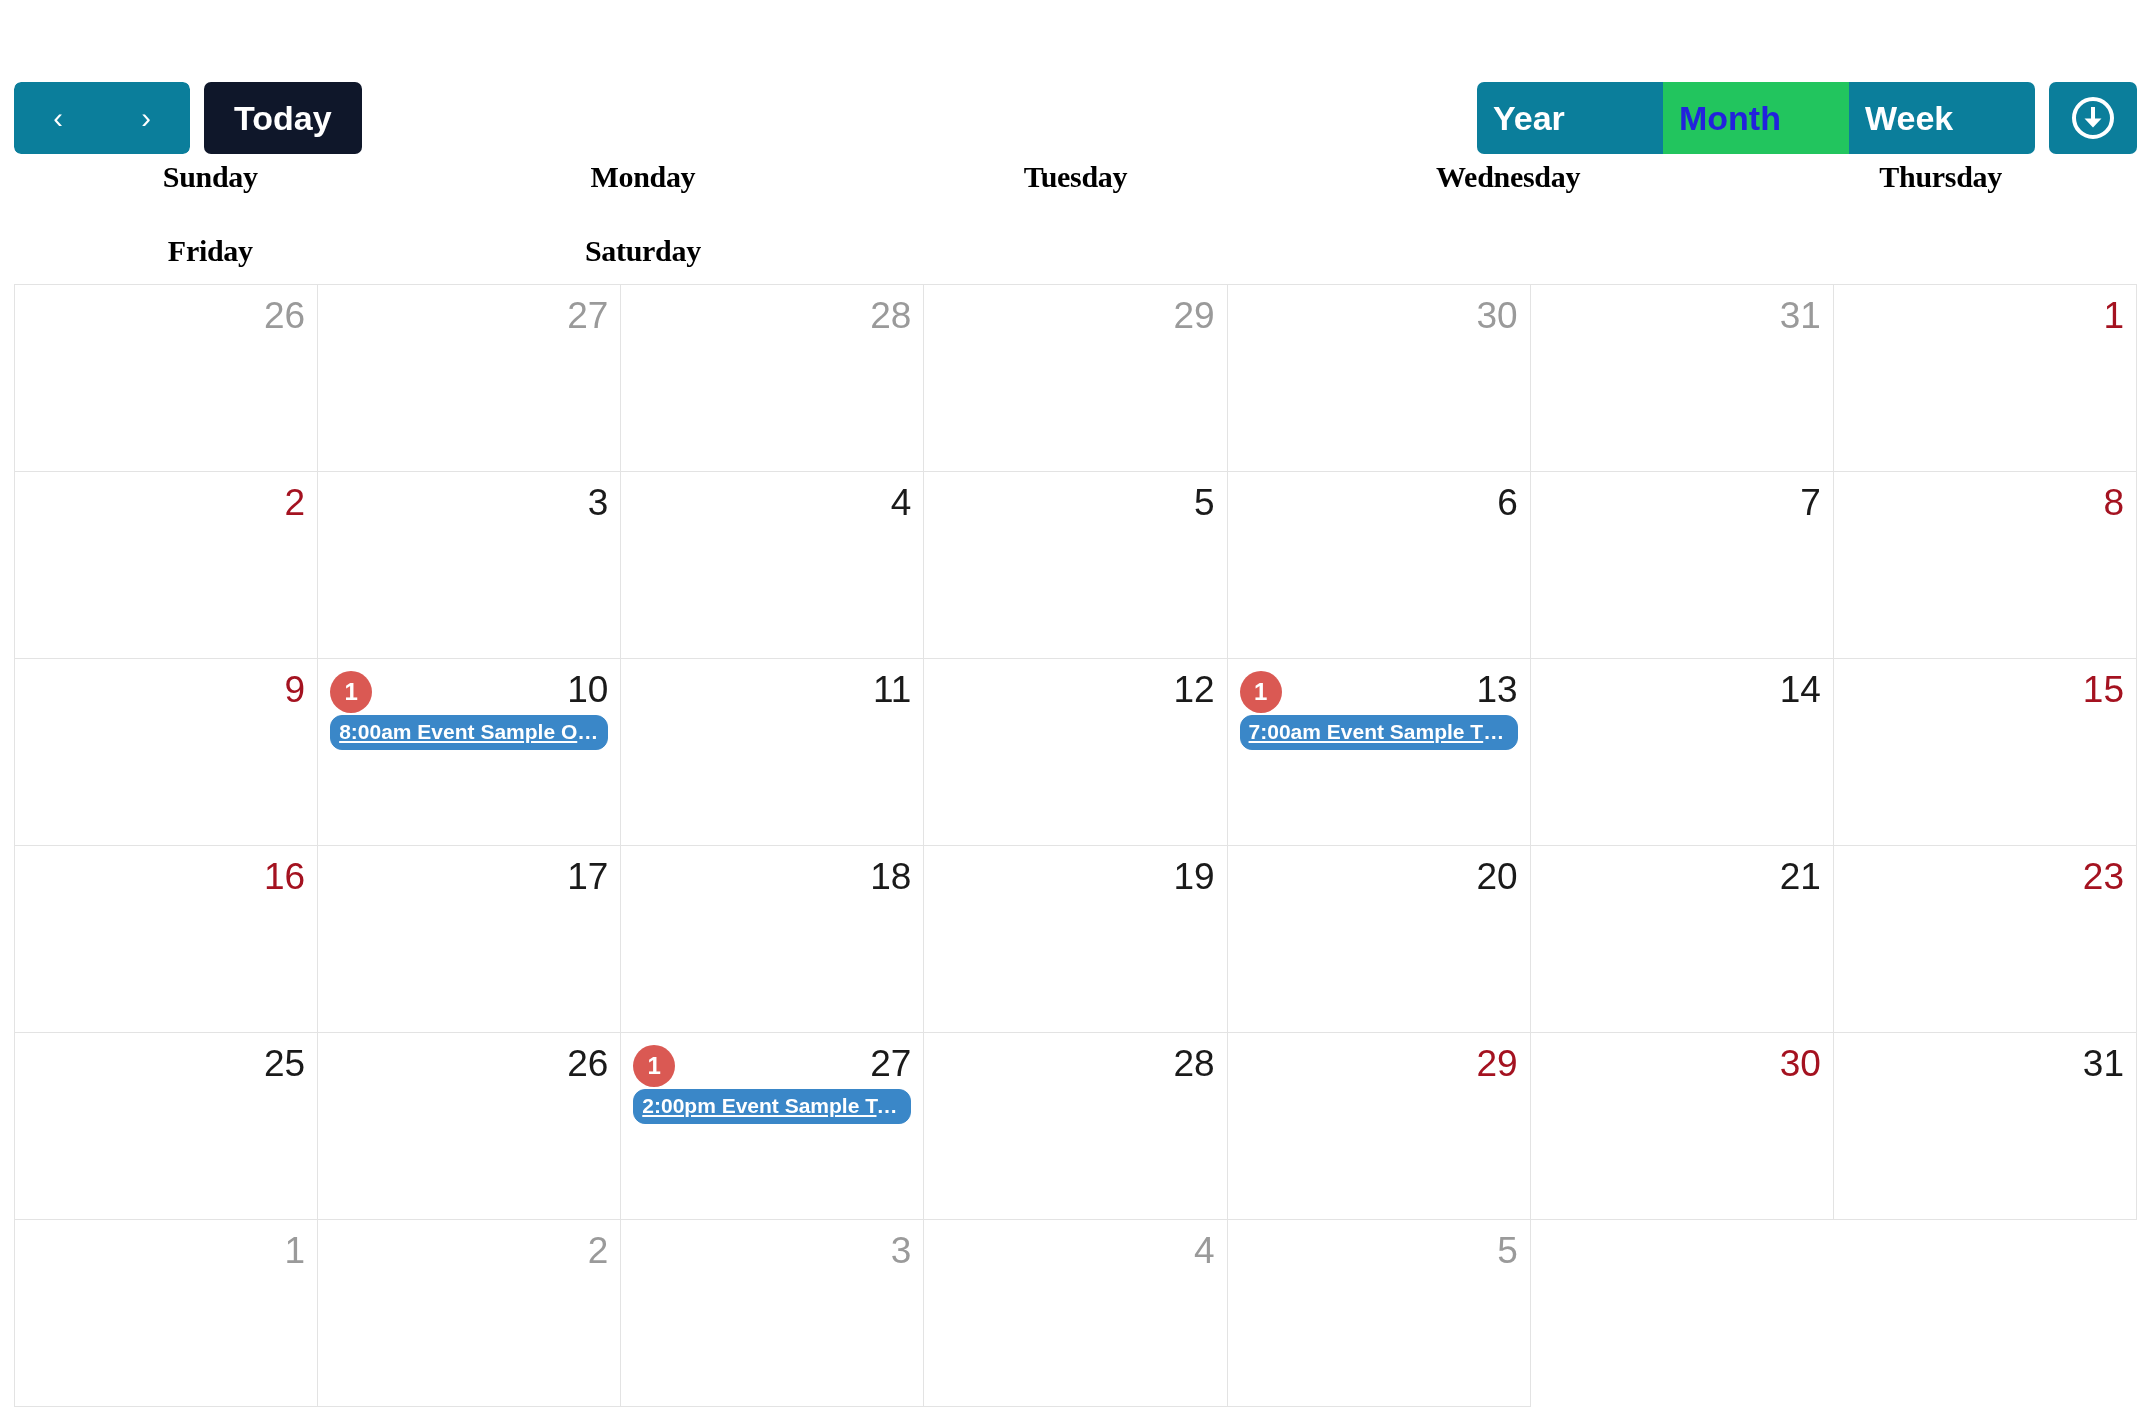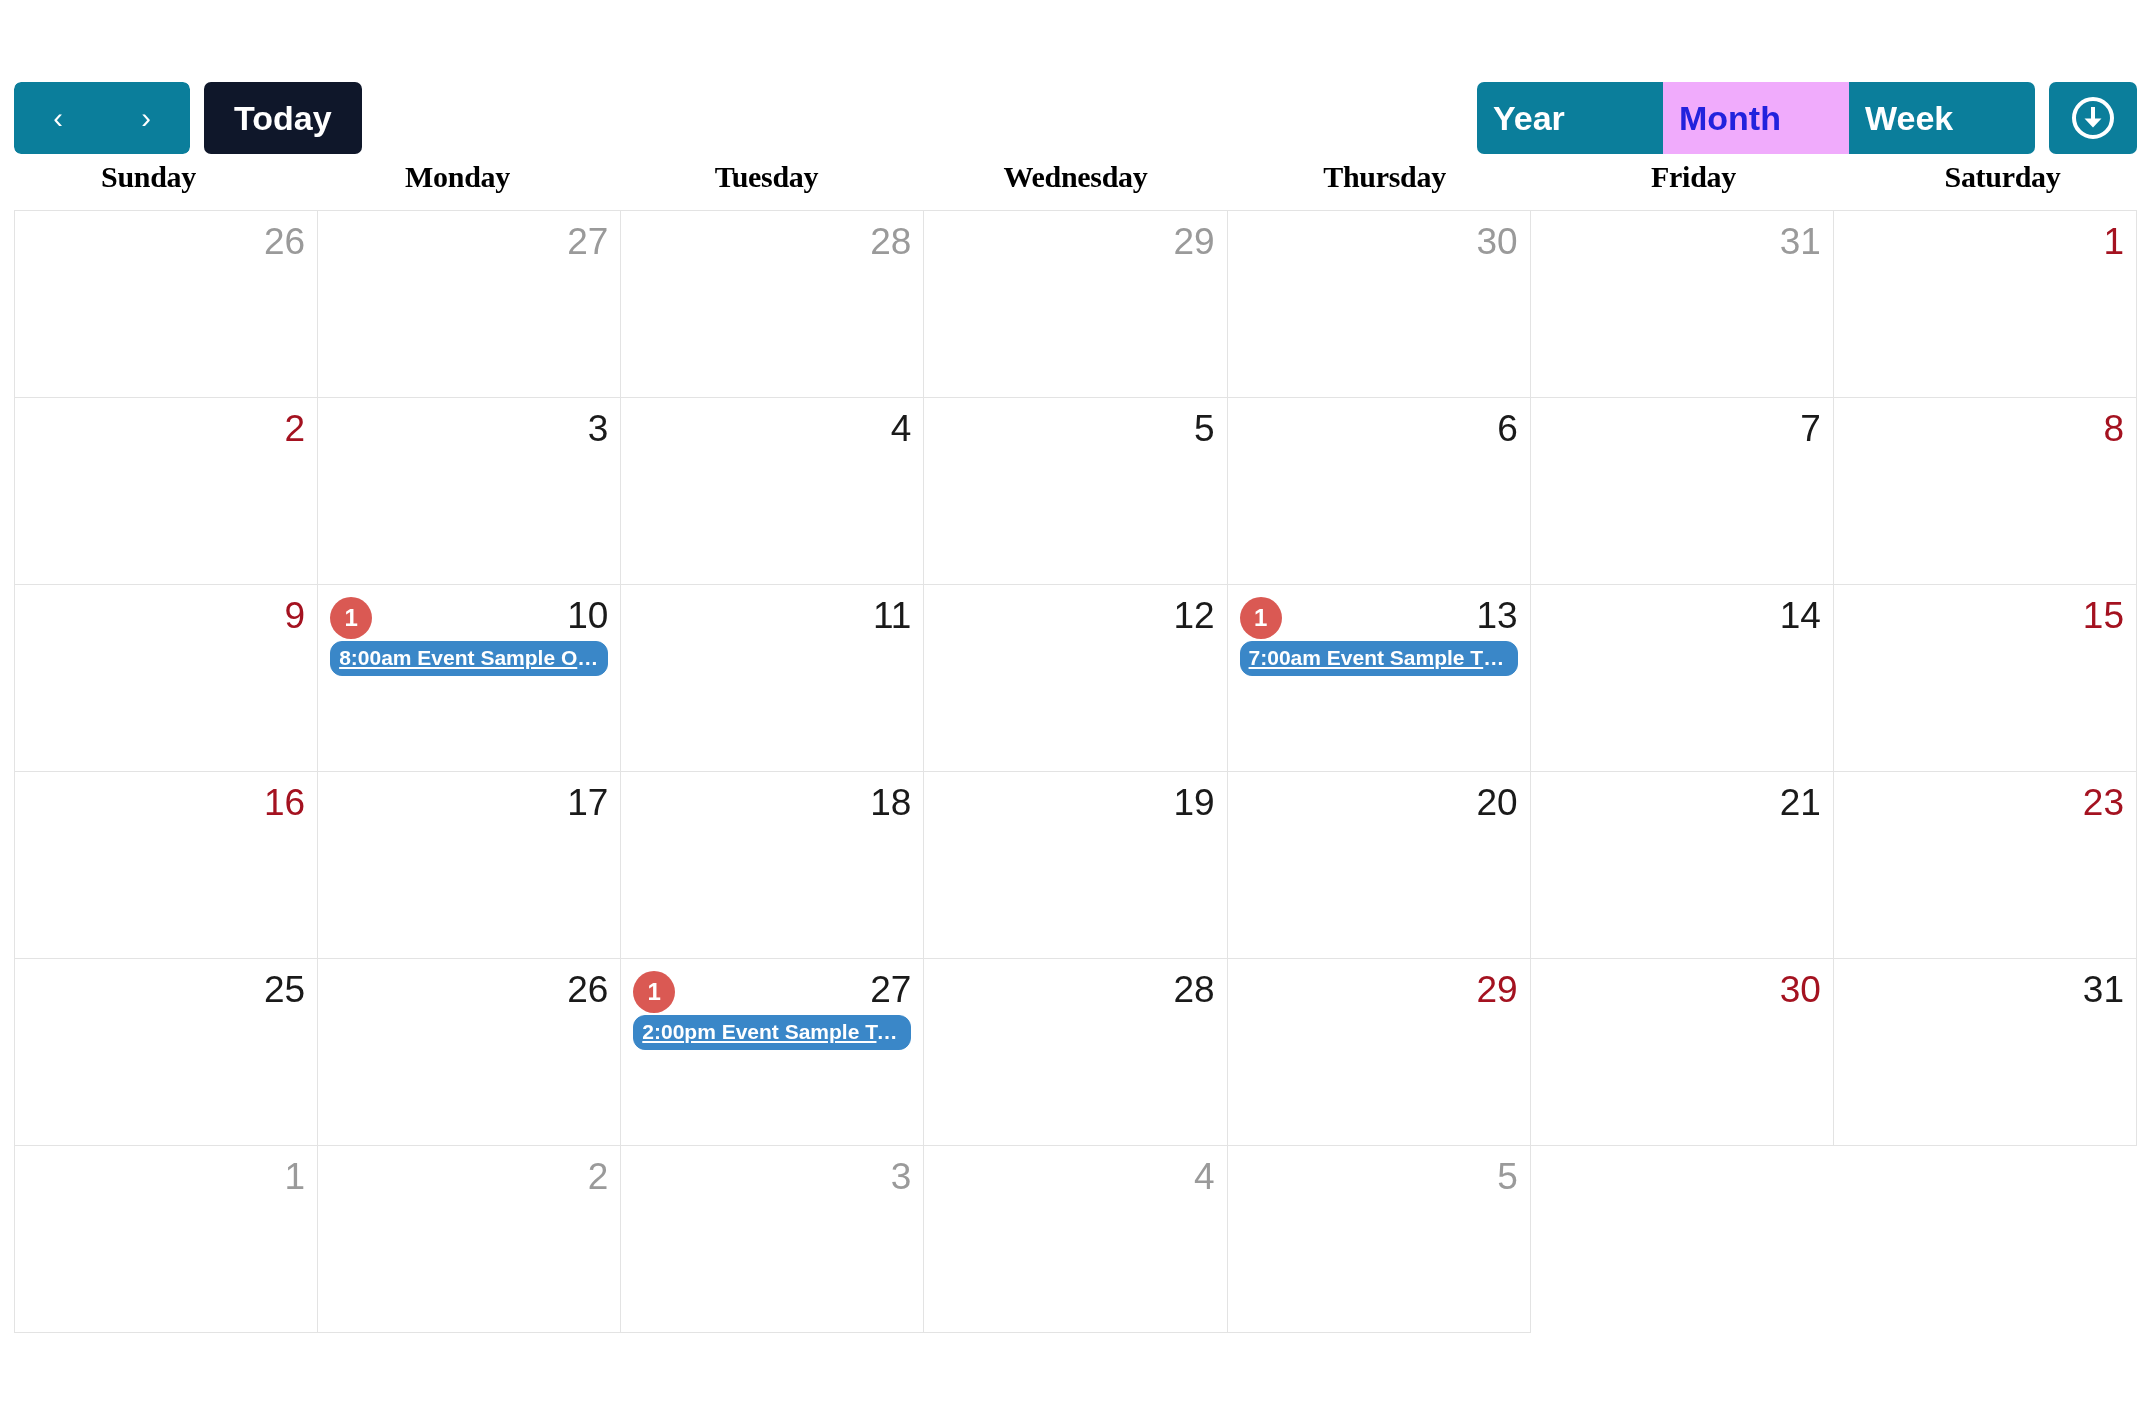--- a/index.html
+++ b/index.html
@@ -98,21 +98,21 @@
     min-width: 186px;
     padding: 0 16px;
     font-size: 34px;
     font-weight: bold;
     font-family: "Liberation Sans", sans-serif;
     cursor: pointer;
     line-height: 72px;
     text-align: left;
   }
   .view-btn.active {
-    background: #f0abfc;
+    background: #22c55e;
     color: #2222dd;
   }
 
   .download-btn {
     background: #0b7e9b;
     color: #ffffff;
     border: none;
     border-radius: 7px;
     width: 88px;
     height: 72px;
@@ -120,21 +120,21 @@
     display: flex;
     align-items: center;
     justify-content: center;
     padding: 0;
   }
   .download-btn svg { display: block; }
 
   
   .weekday-row {
     display: grid;
-    grid-template-columns: repeat(7, 1fr);
+    grid-template-columns: repeat(5, 1fr);
     margin: 0 14px;
     padding-bottom: 16px;
     gap: 40px;
   }
   .weekday-cell {
     text-align: center;
     font-family: "Liberation Serif", serif;
     font-weight: bold;
     font-size: 30px;
     color: #000000;

